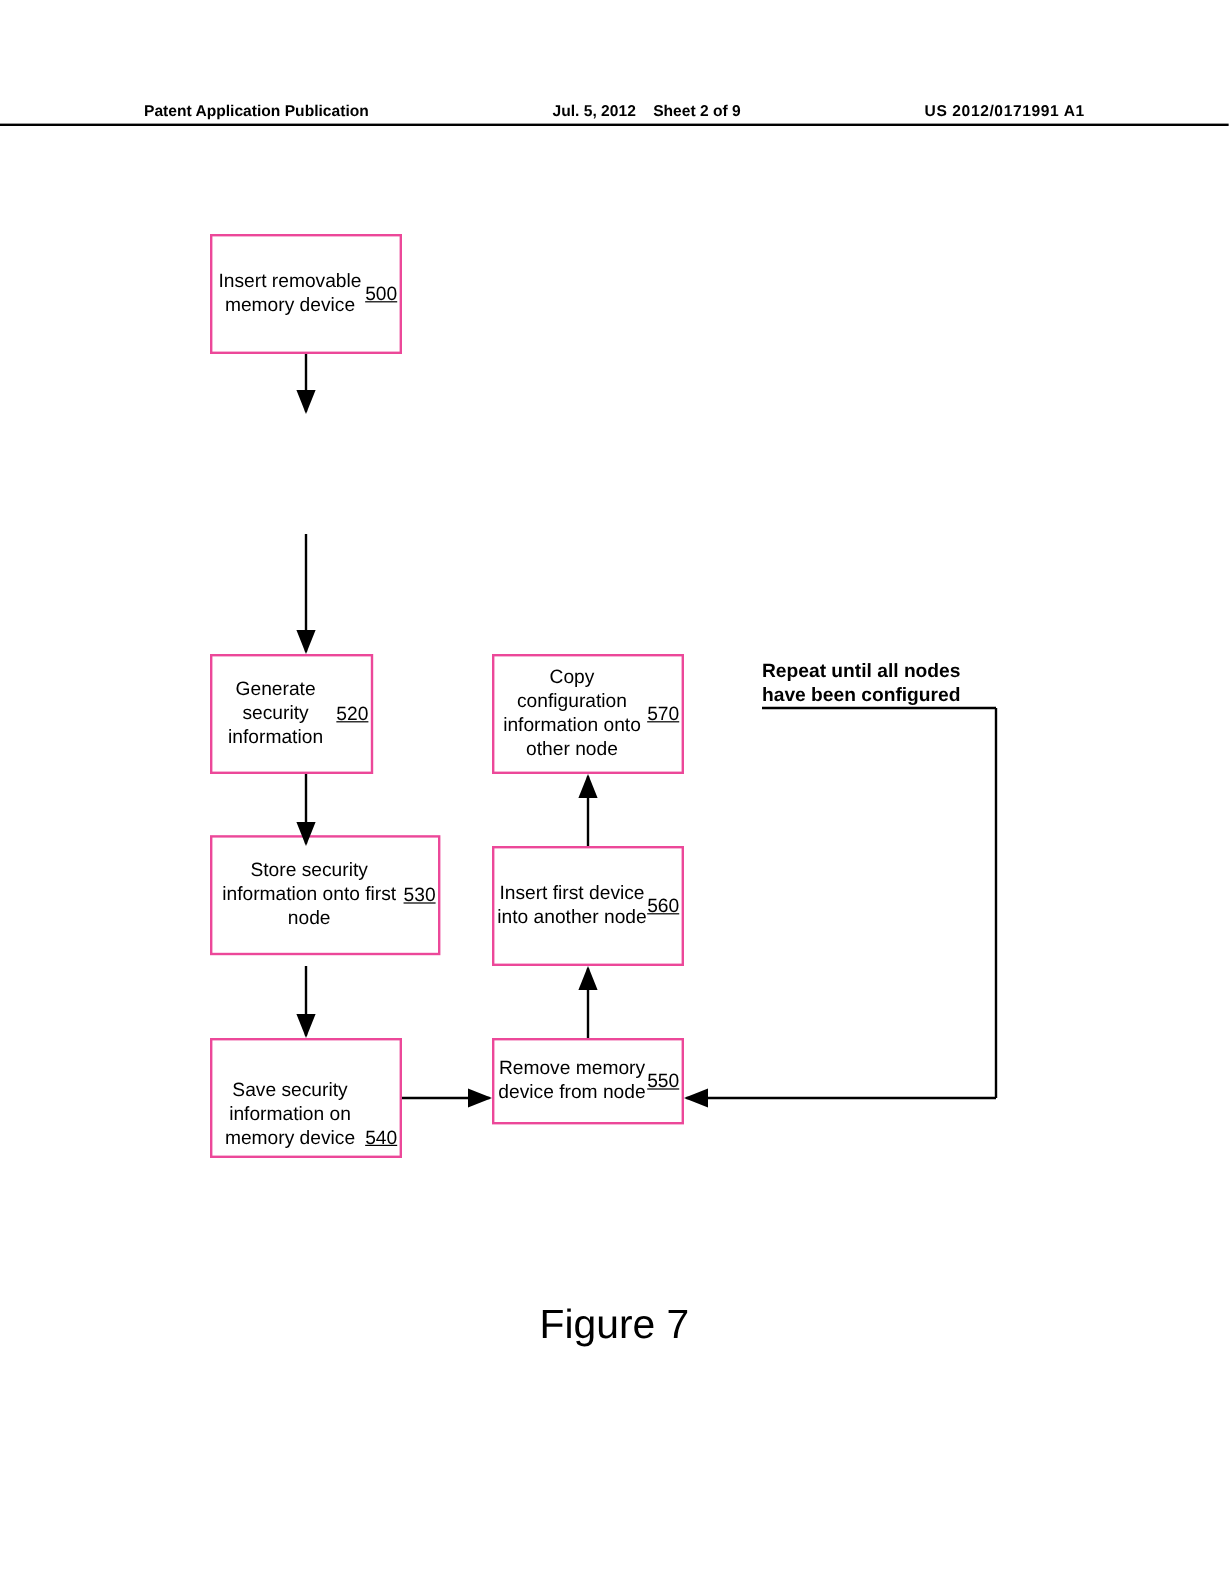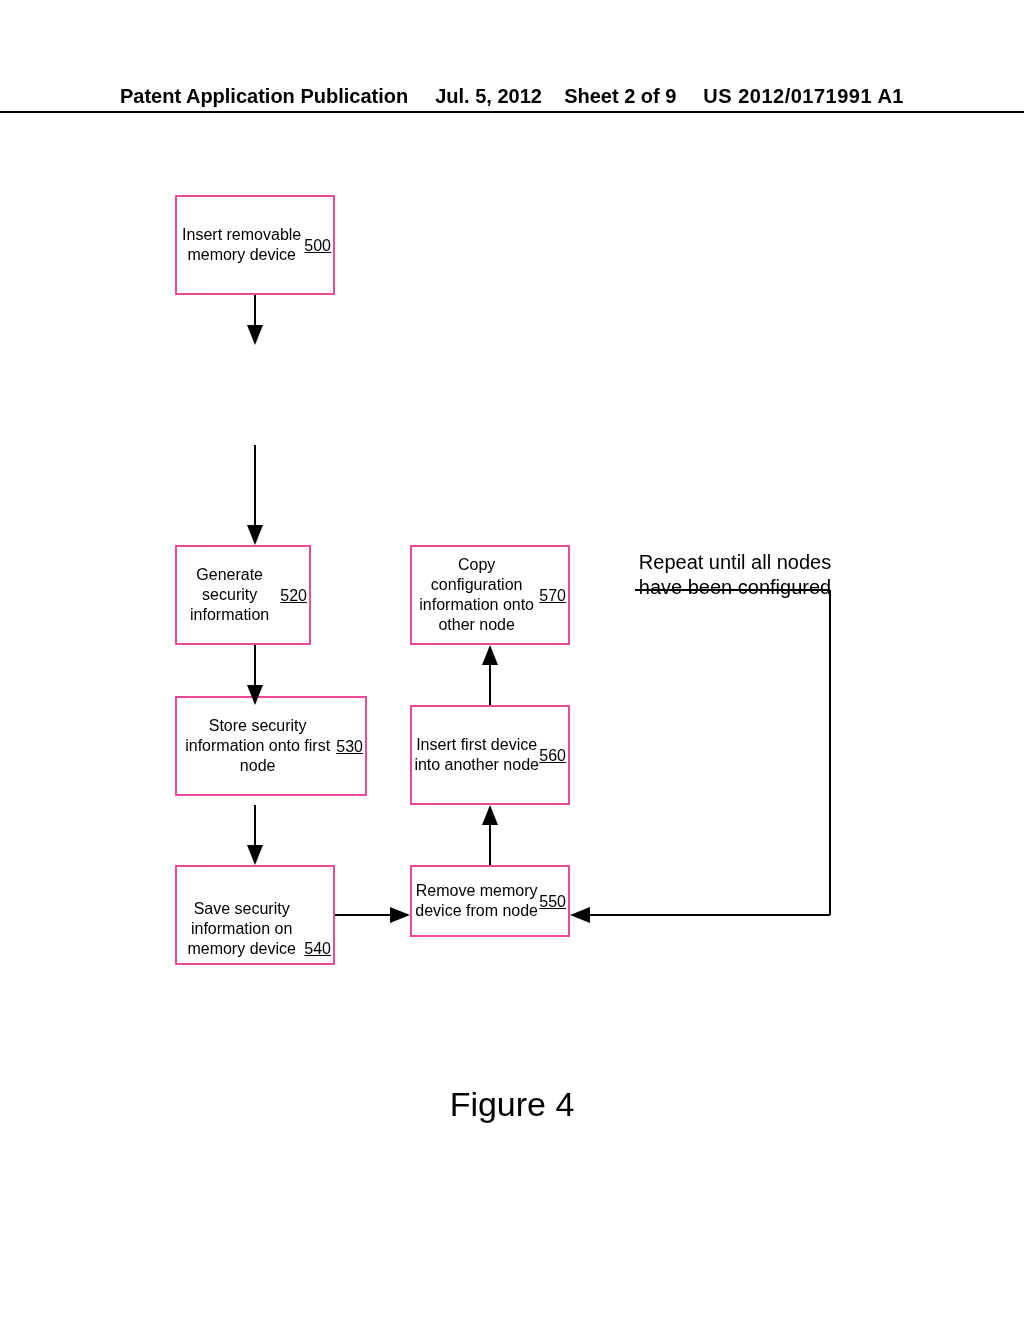--- a/index.html
+++ b/index.html
@@ -21,21 +21,21 @@
     left: 0;
     width: 1024px;
     border-bottom: 2px solid #000000;
     padding-bottom: 3px;
   }
   .header-row {
     display: flex;
     justify-content: space-between;
     align-items: baseline;
     padding: 0 120px 0 120px;
-    font-size: 20px;
+    font-size: 13px;
   }
   .header-left {
     font-weight: bold;
   }
   .header-center {
     font-weight: bold;
   }
   .header-right {
     font-weight: bold;
     letter-spacing: 0.5px;
@@ -60,23 +60,24 @@
     line-height: 1.25;
     padding: 4px 2px;
     box-sizing: border-box;
   }
   .ref {
     text-decoration: underline;
     margin-top: 2px;
   }
   .label-text {
     position: absolute;
-    font-size: 20px;
+    font-size: 16px;
     line-height: 1.25;
-    text-align: center;
+    text-align: left;
+    font-weight: bold;
   }
   .figure-caption {
     position: absolute;
     top: 1085px;
     left: 0;
     width: 1024px;
     text-align: center;
     font-size: 34px;
     font-family: Arial, Helvetica, sans-serif;
   }
@@ -166,15 +167,15 @@
 
       <line x1="635" y1="400" x2="830" y2="400" stroke="#000000" stroke-width="2"></line>
 
       <line x1="830" y1="400" x2="830" y2="725" stroke="#000000" stroke-width="2"></line>
 
       <line x1="830" y1="725" x2="572" y2="725" stroke="#000000" stroke-width="2" marker-end="url(#arrowhead)"></line>
     </svg>
 
   </div>
 
-  <div class="figure-caption">Figure 4</div>
+  <div class="figure-caption">Figure 7</div>
 
 </div>
 
 </body></html>

